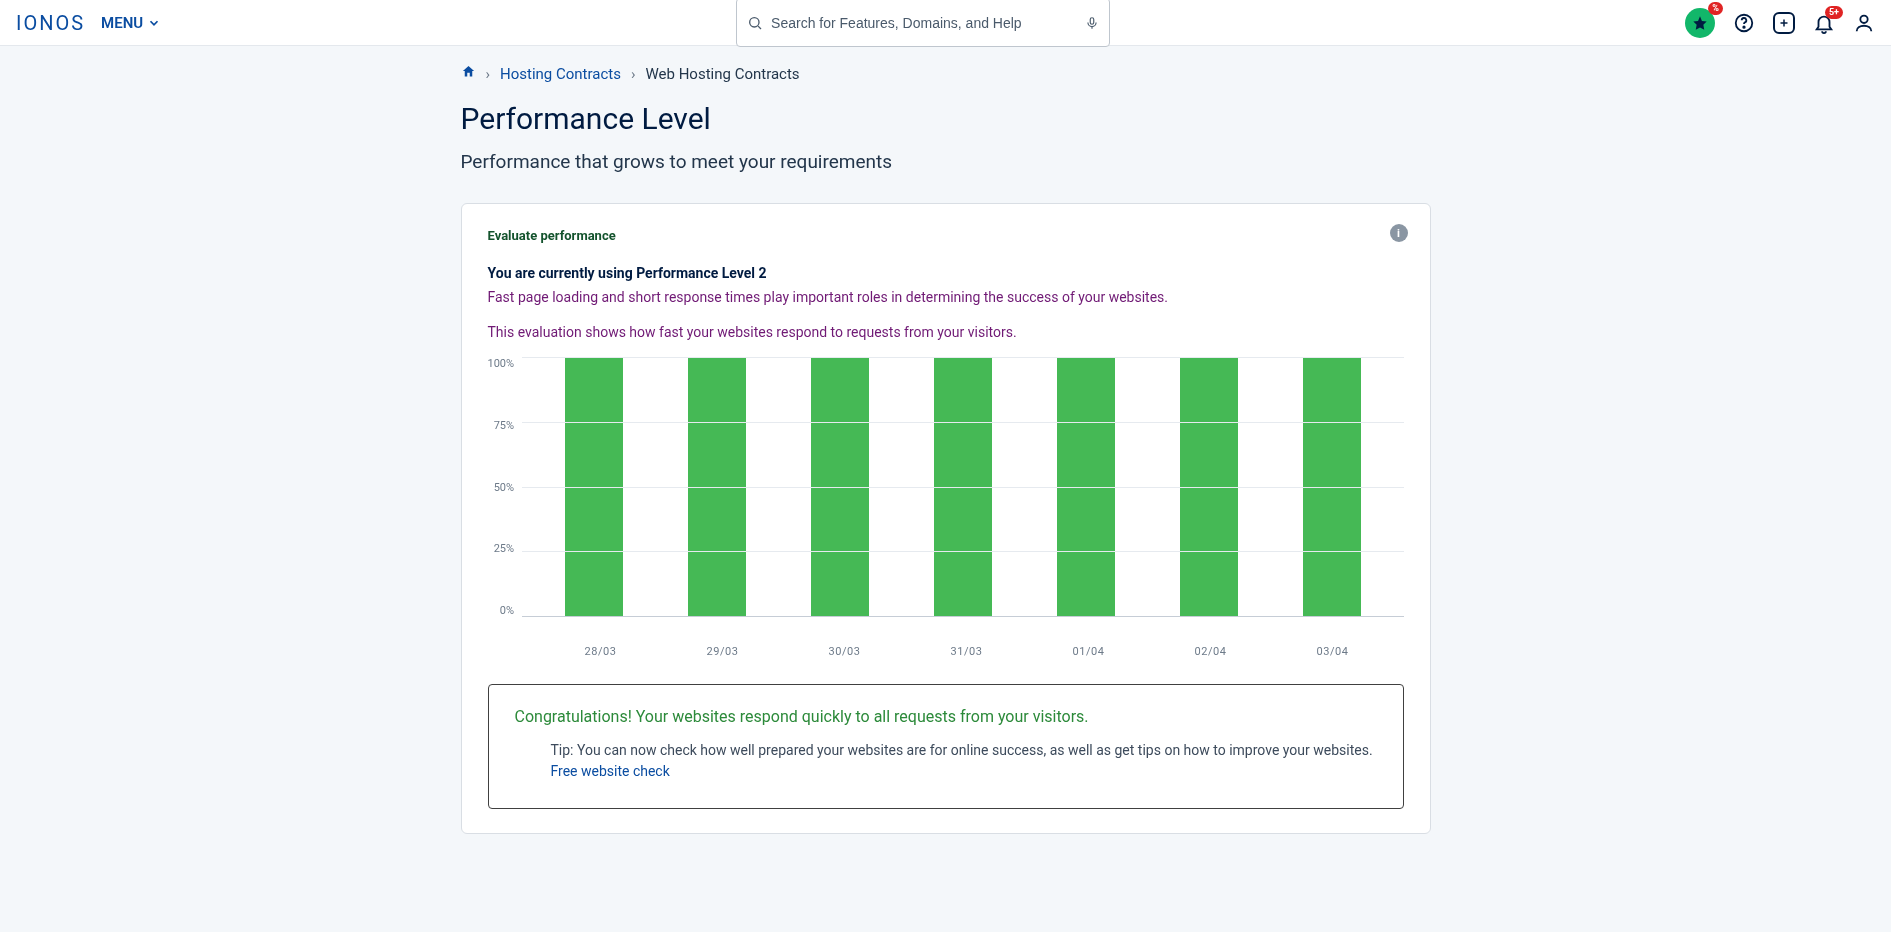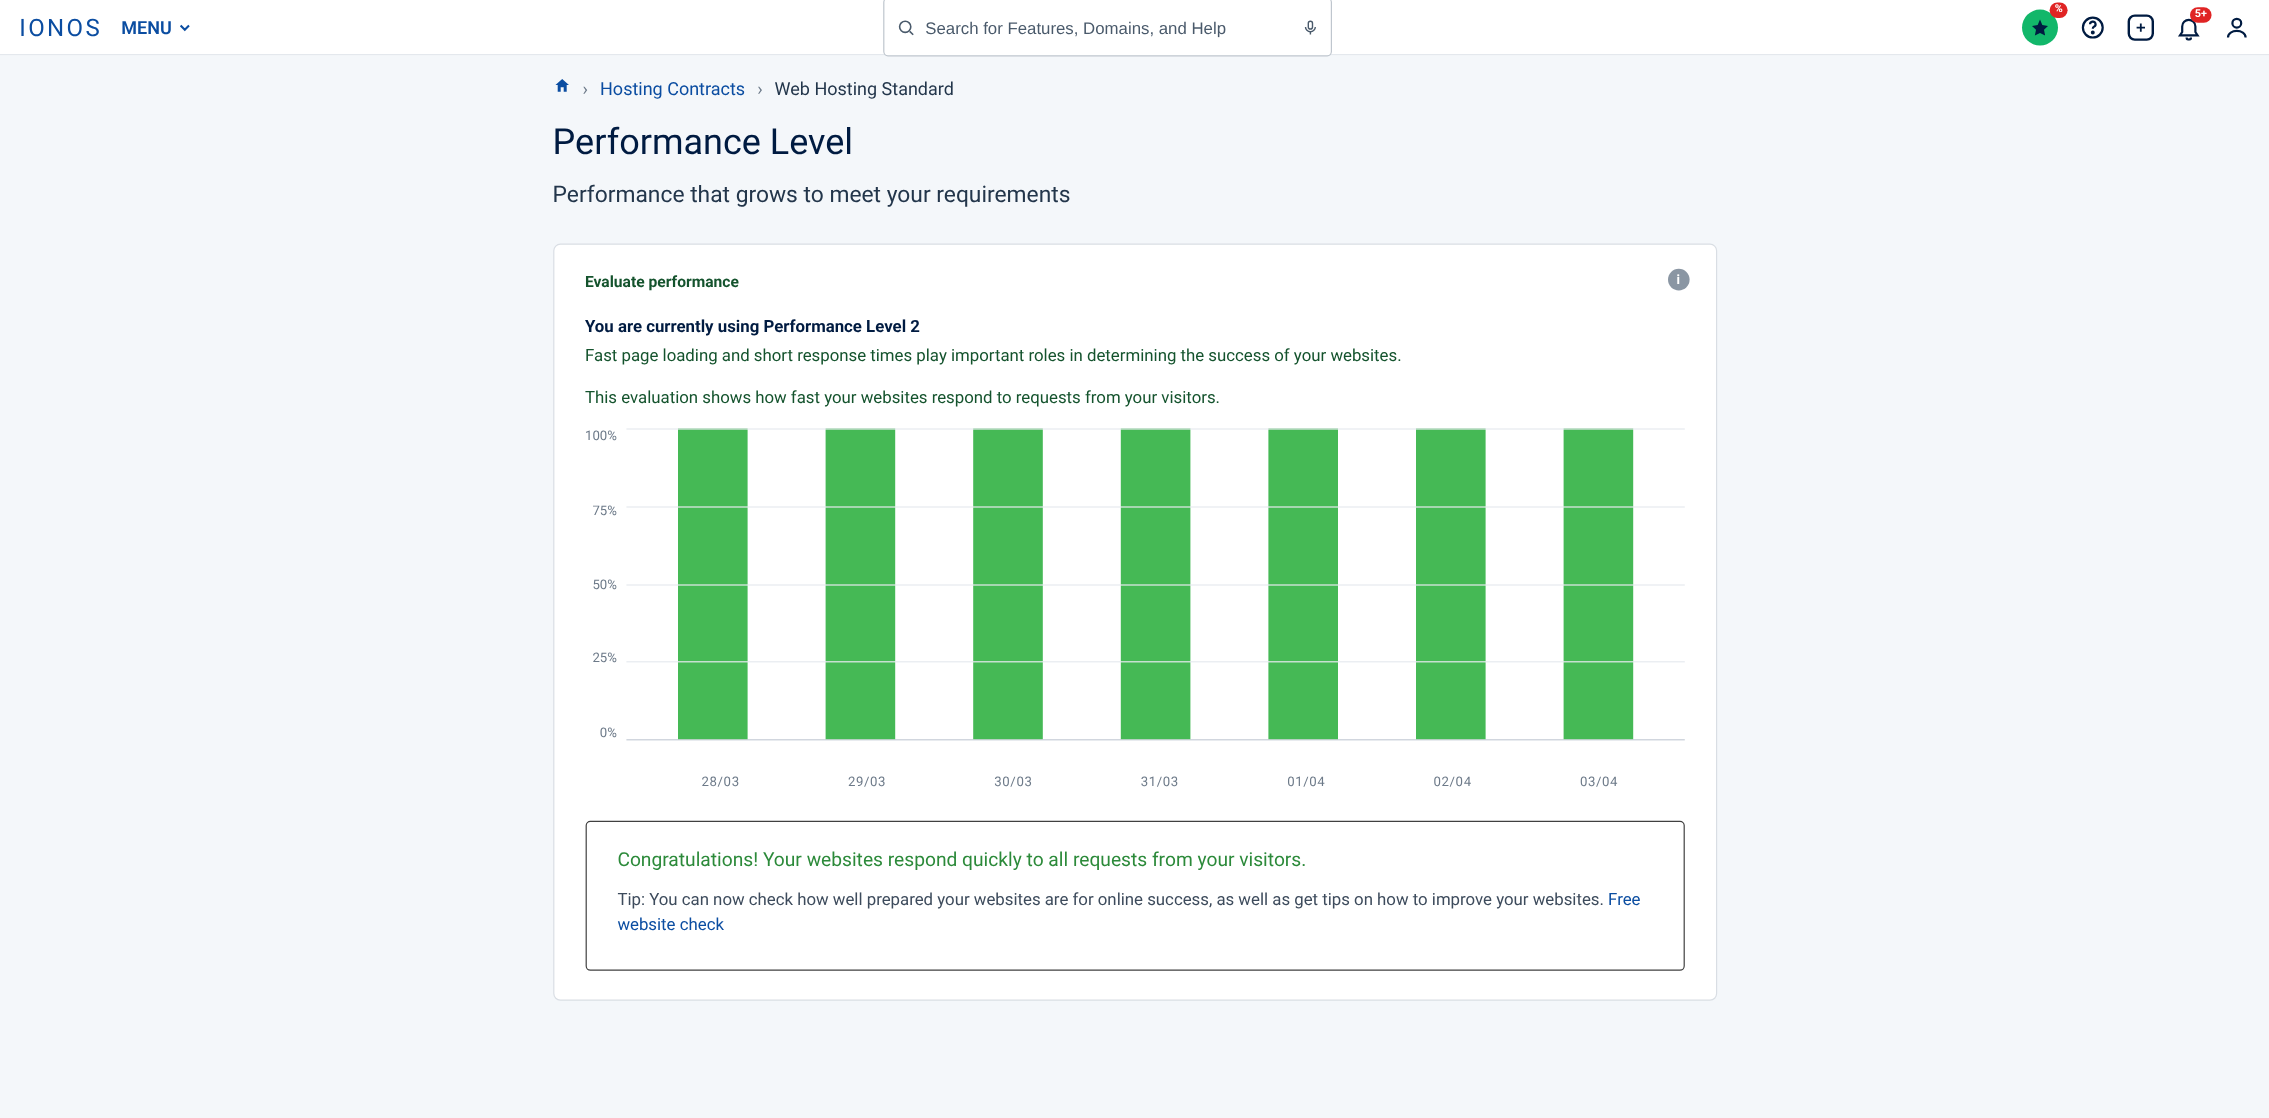--- a/index.html
+++ b/index.html
@@ -157,21 +157,21 @@
     height: 18px;
     border-radius: 50%;
     background: #8a96a3;
     color: #fff;
     font-size: 11px;
     font-weight: 700;
     display:flex;align-items:center;justify-content:center;
     cursor:pointer;
   }
   .lvl-line { font-weight: 700; color:#001b41; margin-bottom: 6px; font-size:14px;}
-  .desc { color: #14532d; margin-bottom: 14px; line-height: 1.5; font-size:14px;}
+  .desc { color: #701a75; margin-bottom: 14px; line-height: 1.5; font-size:14px;}
 
   
   .chart-zone { margin-top: 10px; }
   .chart-area {
     display: flex;
     height: 280px;
   }
   .ylabels {
     display: flex;
     flex-direction: column;
@@ -242,21 +242,21 @@
     border: 1px solid #404040;
     border-radius: 4px;
     padding: 22px 26px 26px;
     background:#fff;
   }
   .congrats-title {
     color: #2c8a3a;
     font-size: 16px;
     margin-bottom: 14px;
   }
-  .tip { color:#3d4b5c; font-size:14px; line-height:1.5;}
+  .tip { color:#3d4b5c; font-size:14px; line-height:1.5;margin-left:36px;}
   .tip a { color:#0b4da1; text-decoration:none; cursor:pointer;}
 </style>
 </head>
 <body>
 
 <div class="topbar">
   <span class="logo">IONOS</span>
   <div class="menu-btn">
     <span>MENU</span>
     <svg width="14" height="14" viewBox="0 0 24 24" fill="none" stroke="currentColor" stroke-width="3">
@@ -321,21 +321,21 @@
 
   <div class="breadcrumb">
     <a>
       <svg width="15" height="15" viewBox="0 0 24 24" fill="#0b4da1">
           <path d="M12 3l9 8h-3v9h-4v-6h-4v6H6v-9H3z"></path>
         </svg>
     </a>
     <span class="sep">›</span>
     <a>Hosting Contracts</a>
     <span class="sep">›</span>
-    <span class="current">Web Hosting Standard</span>
+    <span class="current">Web Hosting Contracts</span>
   </div>
 
   <h1 class="page-title">Performance Level</h1>
   <div class="subtitle">Performance that grows to meet your requirements</div>
 
   <div class="card">
     <div class="info-dot">i</div>
     <div class="card-title">Evaluate performance</div>
     <div class="lvl-line">You are currently using Performance Level 2</div>
     <div class="desc">Fast page loading and short response times play important roles in determining the success of your websites.</div>

